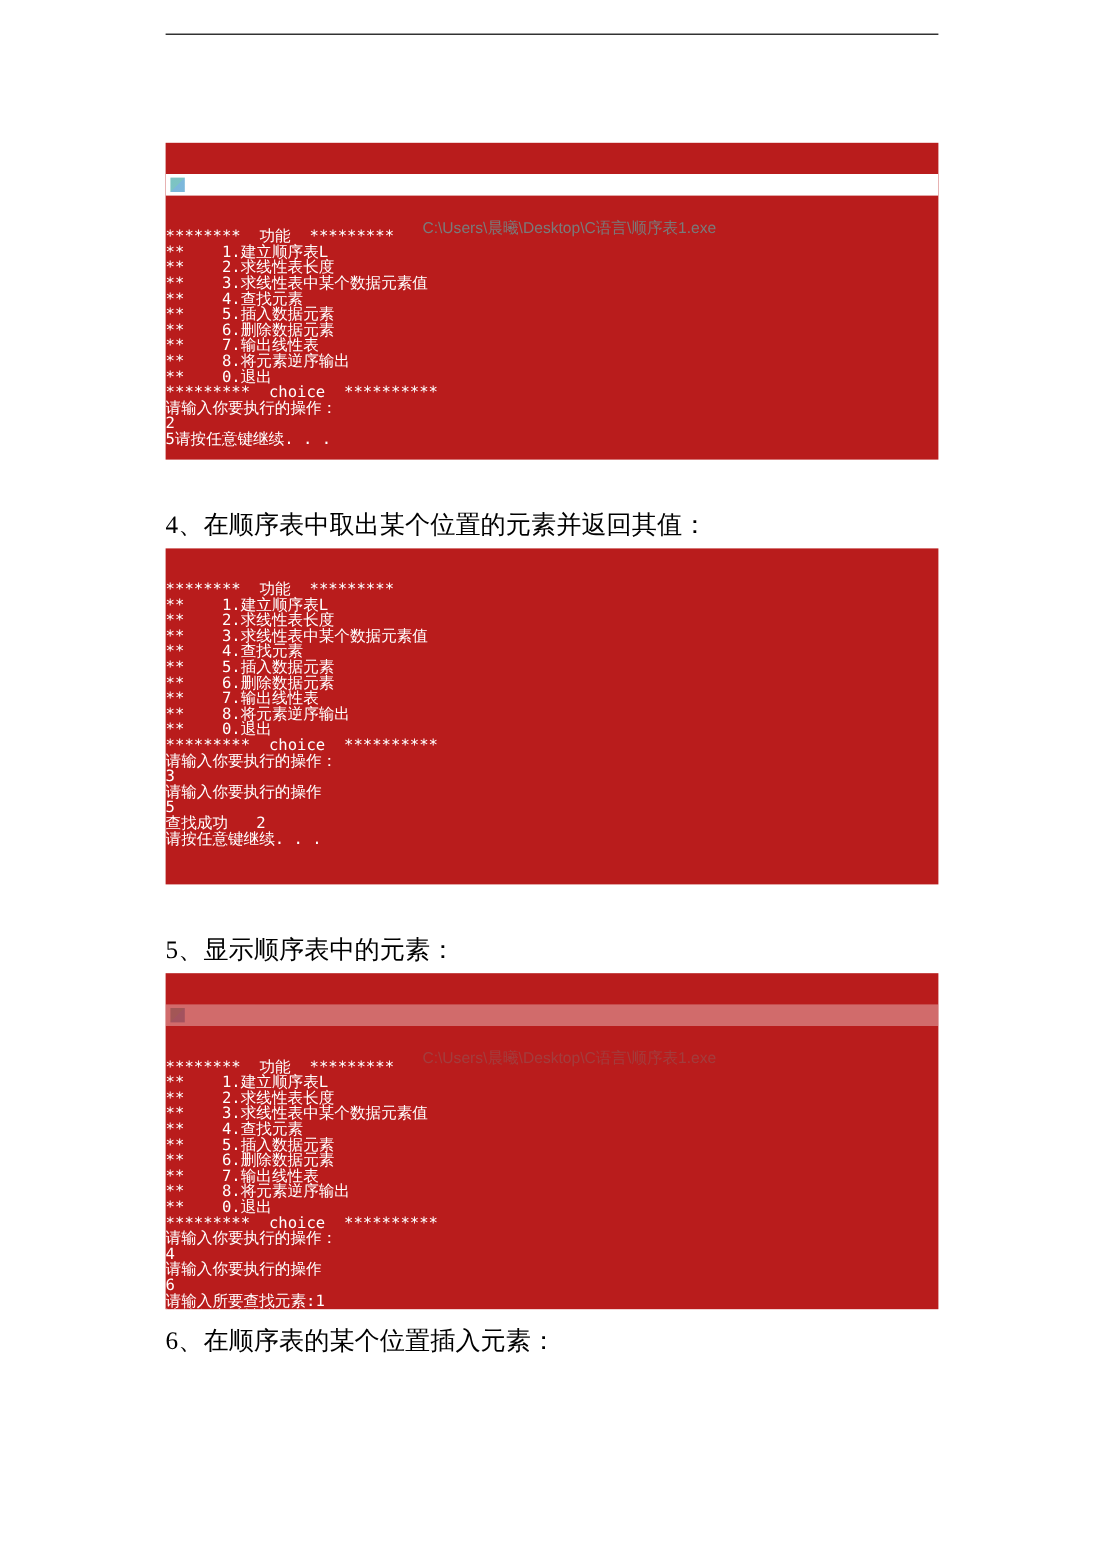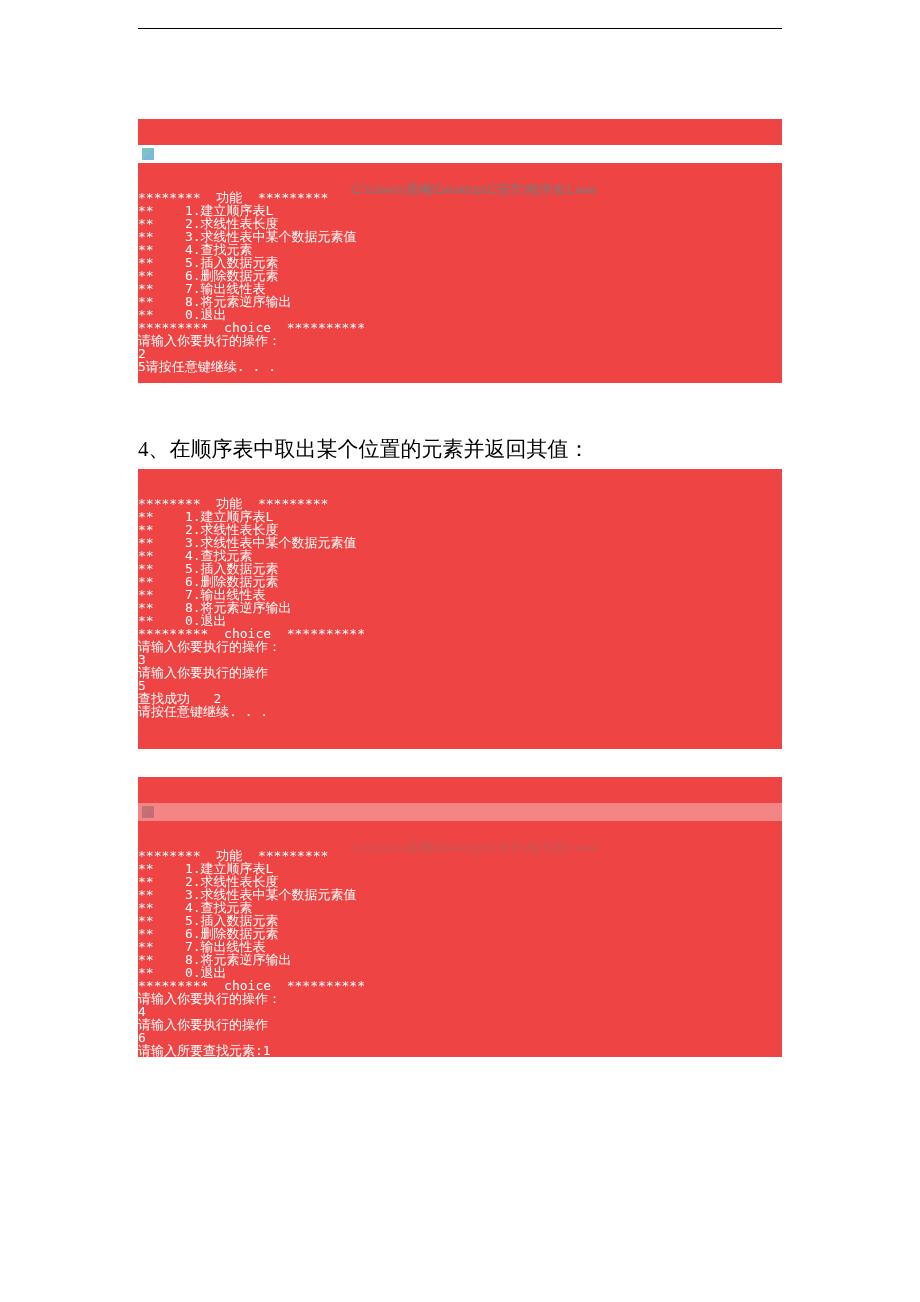--- a/index.html
+++ b/index.html
@@ -17,25 +17,25 @@
     margin: 28px 138px 0 138px;
     border: none;
     border-top: 1.5px solid #000;
   }
   .section {
     margin: 0 138px 0 138px;
   }
   .heading {
     font-size: 21px;
     color: #000;
-    margin: 24px 0 6px 0;
+    margin: 12px 0 6px 0;
     font-family: "SimSun", "宋体", serif;
   }
   .console-wrap {
-    background: #ef4444;
+    background: #b91c1c;
     color: #fff;
     font-family: "NSimSun", "SimSun", "Consolas", monospace;
     font-size: 13px;
     line-height: 1.0;
     padding: 0;
     white-space: pre;
     overflow: hidden;
   }
   .titlebar {
     background: #fff;
@@ -121,20 +121,21 @@
 <span>5</span>
 <span>查找成功   2</span>
 <span>请按任意键继续. . .</span>
 </div>
     </div>
   </div>
 
   <div class="gap-before-5"></div>
 
   <div class="section">
+    <div class="heading">5、显示顺序表中的元素：</div>
     <div class="console-wrap c3">
       <div class="titlebar" style="opacity:.35">
         <span class="sysicon"></span>
         <span>C:\Users\晨曦\Desktop\C语言\顺序表1.exe</span>
       </div>
       <div class="console-body"><span>********  功能  *********</span>
 <span>**    1.建立顺序表L</span>
 <span>**    2.求线性表长度</span>
 <span>**    3.求线性表中某个数据元素值</span>
 <span>**    4.查找元素</span>
@@ -146,15 +147,16 @@
 <span>*********  choice  **********</span>
 <span>请输入你要执行的操作：</span>
 <span>4</span>
 <span>请输入你要执行的操作</span>
 <span>6</span>
 <span>请输入所要查找元素:1</span>
 <span>请按任意键继续. . .</span>
 </div>
     </div>
 
+    <div class="heading">6、在顺序表的某个位置插入元素：</div>
   </div>
 
 </div>
 
 </body></html>

